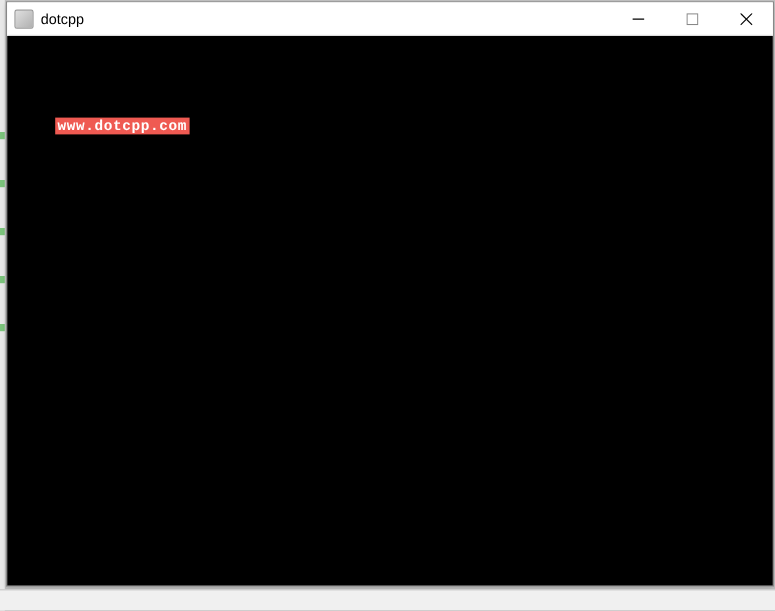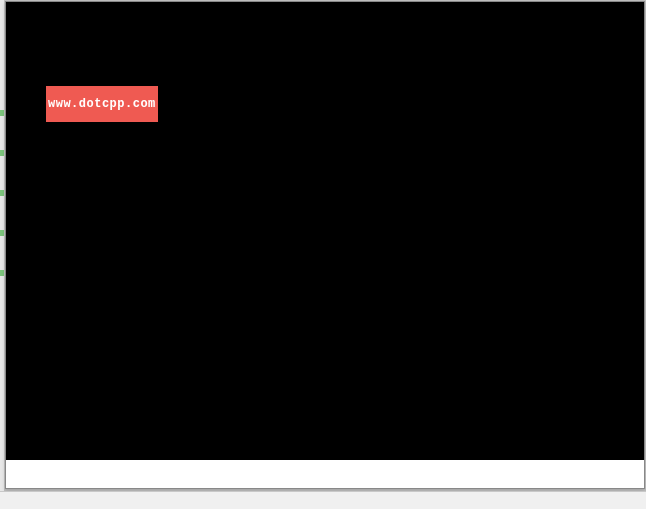--- a/index.html
+++ b/index.html
@@ -83,43 +83,65 @@
     }
     .client-area {
       width: 100%;
       height: calc(100% - 28px);
       background: #000000;
       position: relative;
     }
     .text-output {
       position: absolute;
       left: 40px;
-      top: 84px;
+      top: 68px;
       background: #ef5a52;
       color: #ffffff;
       font-family: "Consolas", "Courier New", monospace;
       font-size: 12px;
       font-weight: bold;
-      padding: 11px 2px;
+      padding: 0 2px;
       letter-spacing: 0.5px;
     }
     .taskbar-strip {
       position: absolute;
       left: 0;
       bottom: 0;
       width: 646px;
       height: 18px;
       background: #f0f0f0;
       border-top: 1px solid #c8c8c8;
     }
   </style>
 </head>
 <body>
 
 <div class="left-edge"></div>
 
 <div class="window">
+  <div class="titlebar">
+    <div class="app-icon"></div>
+    <div class="title-text">dotcpp</div>
+    <div class="window-controls">
+      <div class="ctrl-btn" title="Minimize">
+        <svg viewBox="0 0 10 10">
+            <line x1="0" y1="5" x2="10" y2="5" stroke="#000" stroke-width="1"></line>
+          </svg>
+      </div>
+      <div class="ctrl-btn" title="Maximize">
+        <svg viewBox="0 0 10 10">
+            <rect x="0.5" y="0.5" width="9" height="9" fill="none" stroke="#888" stroke-width="1"></rect>
+          </svg>
+      </div>
+      <div class="ctrl-btn close-btn" title="Close">
+        <svg viewBox="0 0 10 10">
+            <line x1="0" y1="0" x2="10" y2="10" stroke="#000" stroke-width="1"></line>
+            <line x1="10" y1="0" x2="0" y2="10" stroke="#000" stroke-width="1"></line>
+          </svg>
+      </div>
+    </div>
+  </div>
   <div class="client-area">
     <span class="text-output">www.dotcpp.com</span>
   </div>
 </div>
 
 <div class="taskbar-strip"></div>
 
 </body></html>

